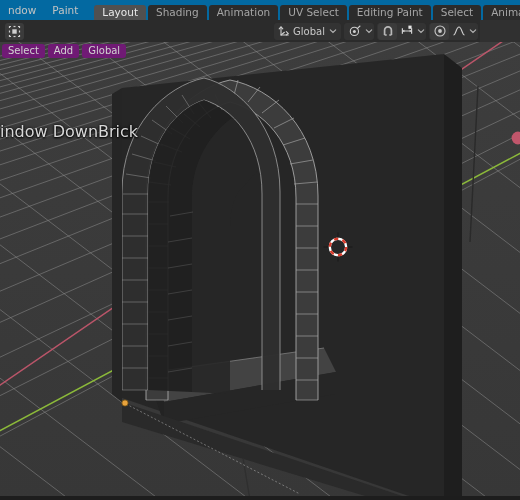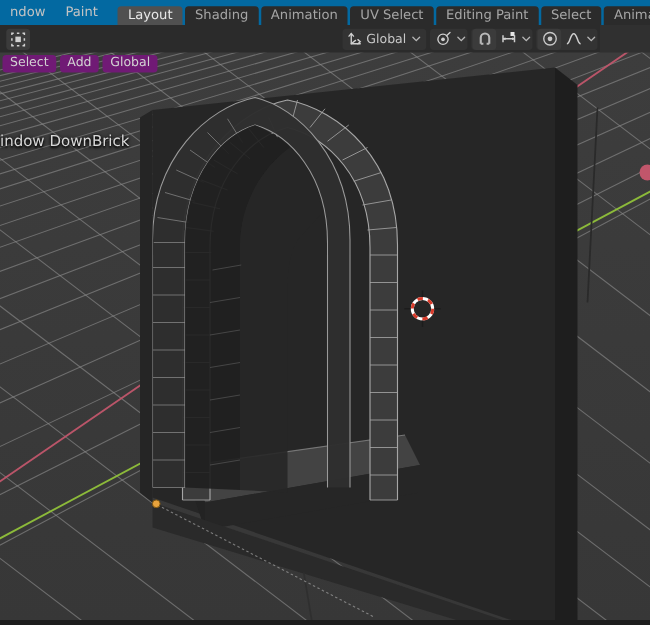--- a/index.html
+++ b/index.html
@@ -31,21 +31,21 @@
   .orient-label{color:#c8c8c8;font-size:10px;}
   .chev{width:9px;height:17px;display:flex;align-items:center;justify-content:center;}
 
   
   .viewport{position:absolute;left:0;top:42px;width:520px;height:458px;overflow:hidden;
             background:#3a3a3a;}
   .vp-header{position:absolute;left:0;top:0;height:17px;display:flex;align-items:center;
              z-index:40;padding-left:2px;}
   .vp-menu{color:#d2d2d2;font-size:10px;line-height:14px;padding:0 6px;background:#701a75;
            border-radius:3px;margin-right:3px;white-space:nowrap;}
-  .objname{position:absolute;left:0;top:64px;color:#d8d8d8;font-size:12px;z-index:40;
+  .objname{position:absolute;left:0;top:80px;color:#d8d8d8;font-size:16px;z-index:40;
            white-space:nowrap;text-shadow:0 0 3px #000,0 1px 2px #000;}
   .svgfull{position:absolute;left:0;top:0;width:520px;height:458px;}
   .vp-bottom{position:absolute;left:0;bottom:0;width:520px;height:4px;background:#1d1d1d;z-index:45;}
 </style>
 </head>
 <body>
 
 <div id="app">
 
   <div class="topbar">

